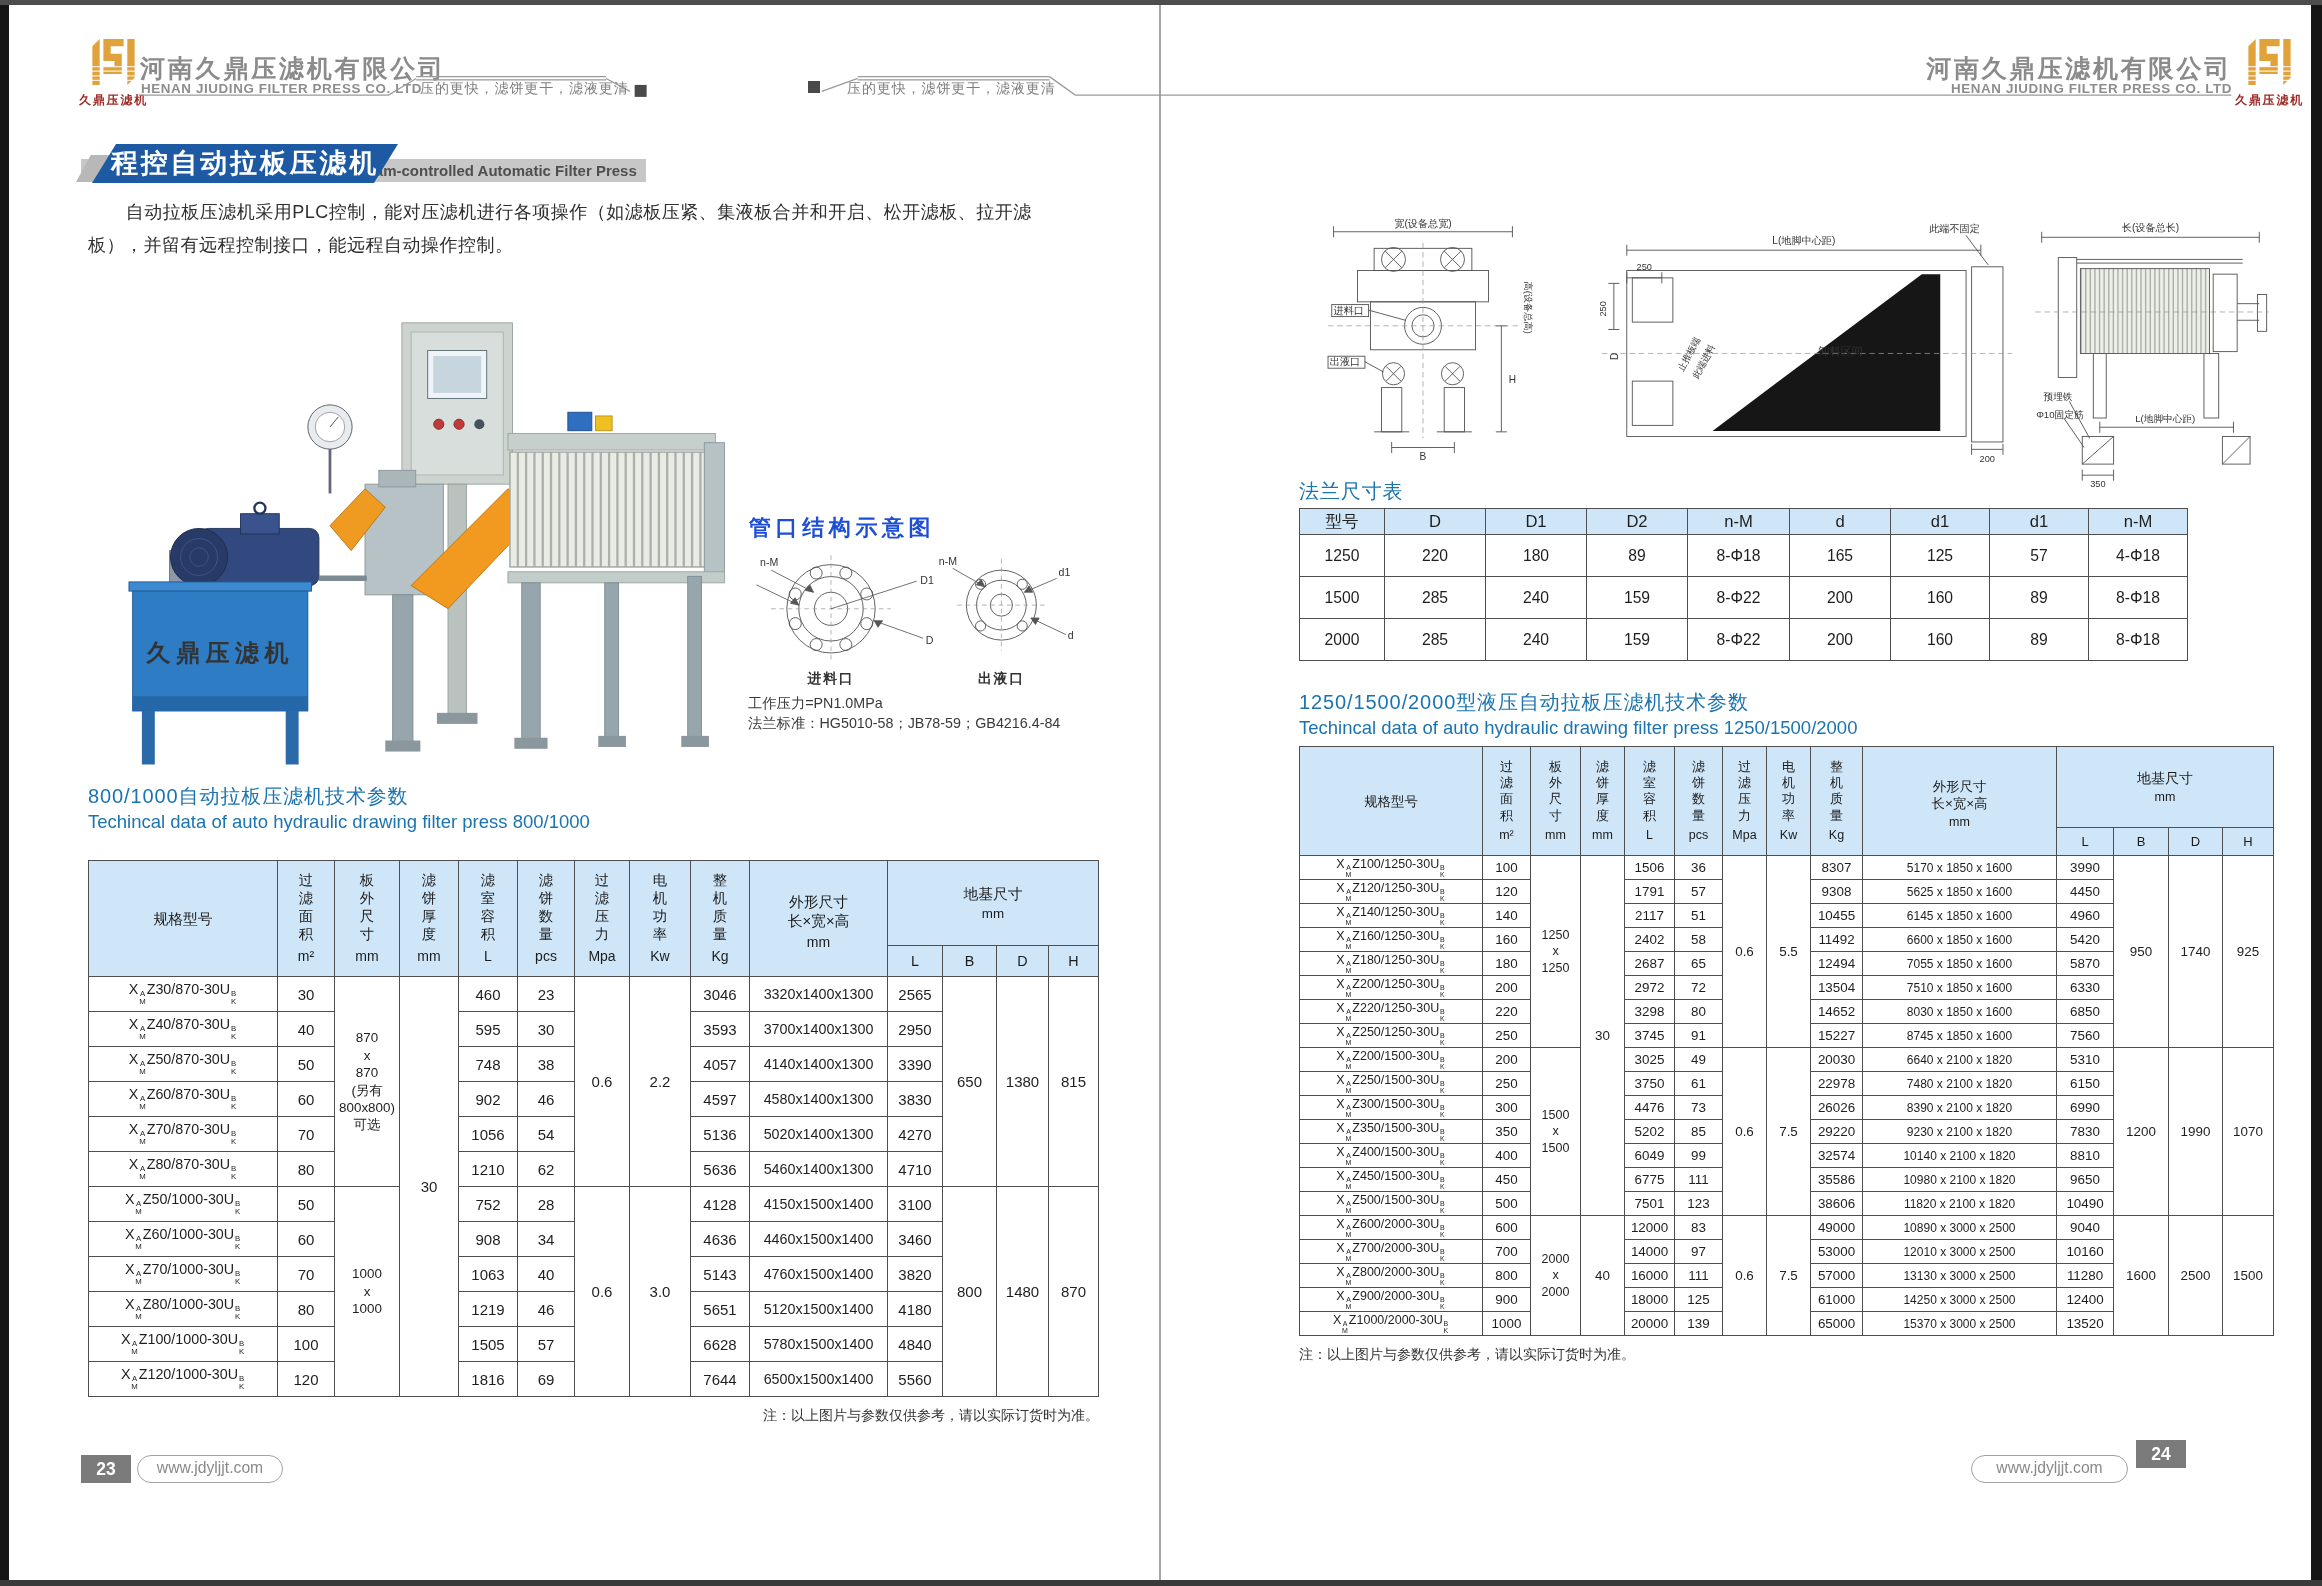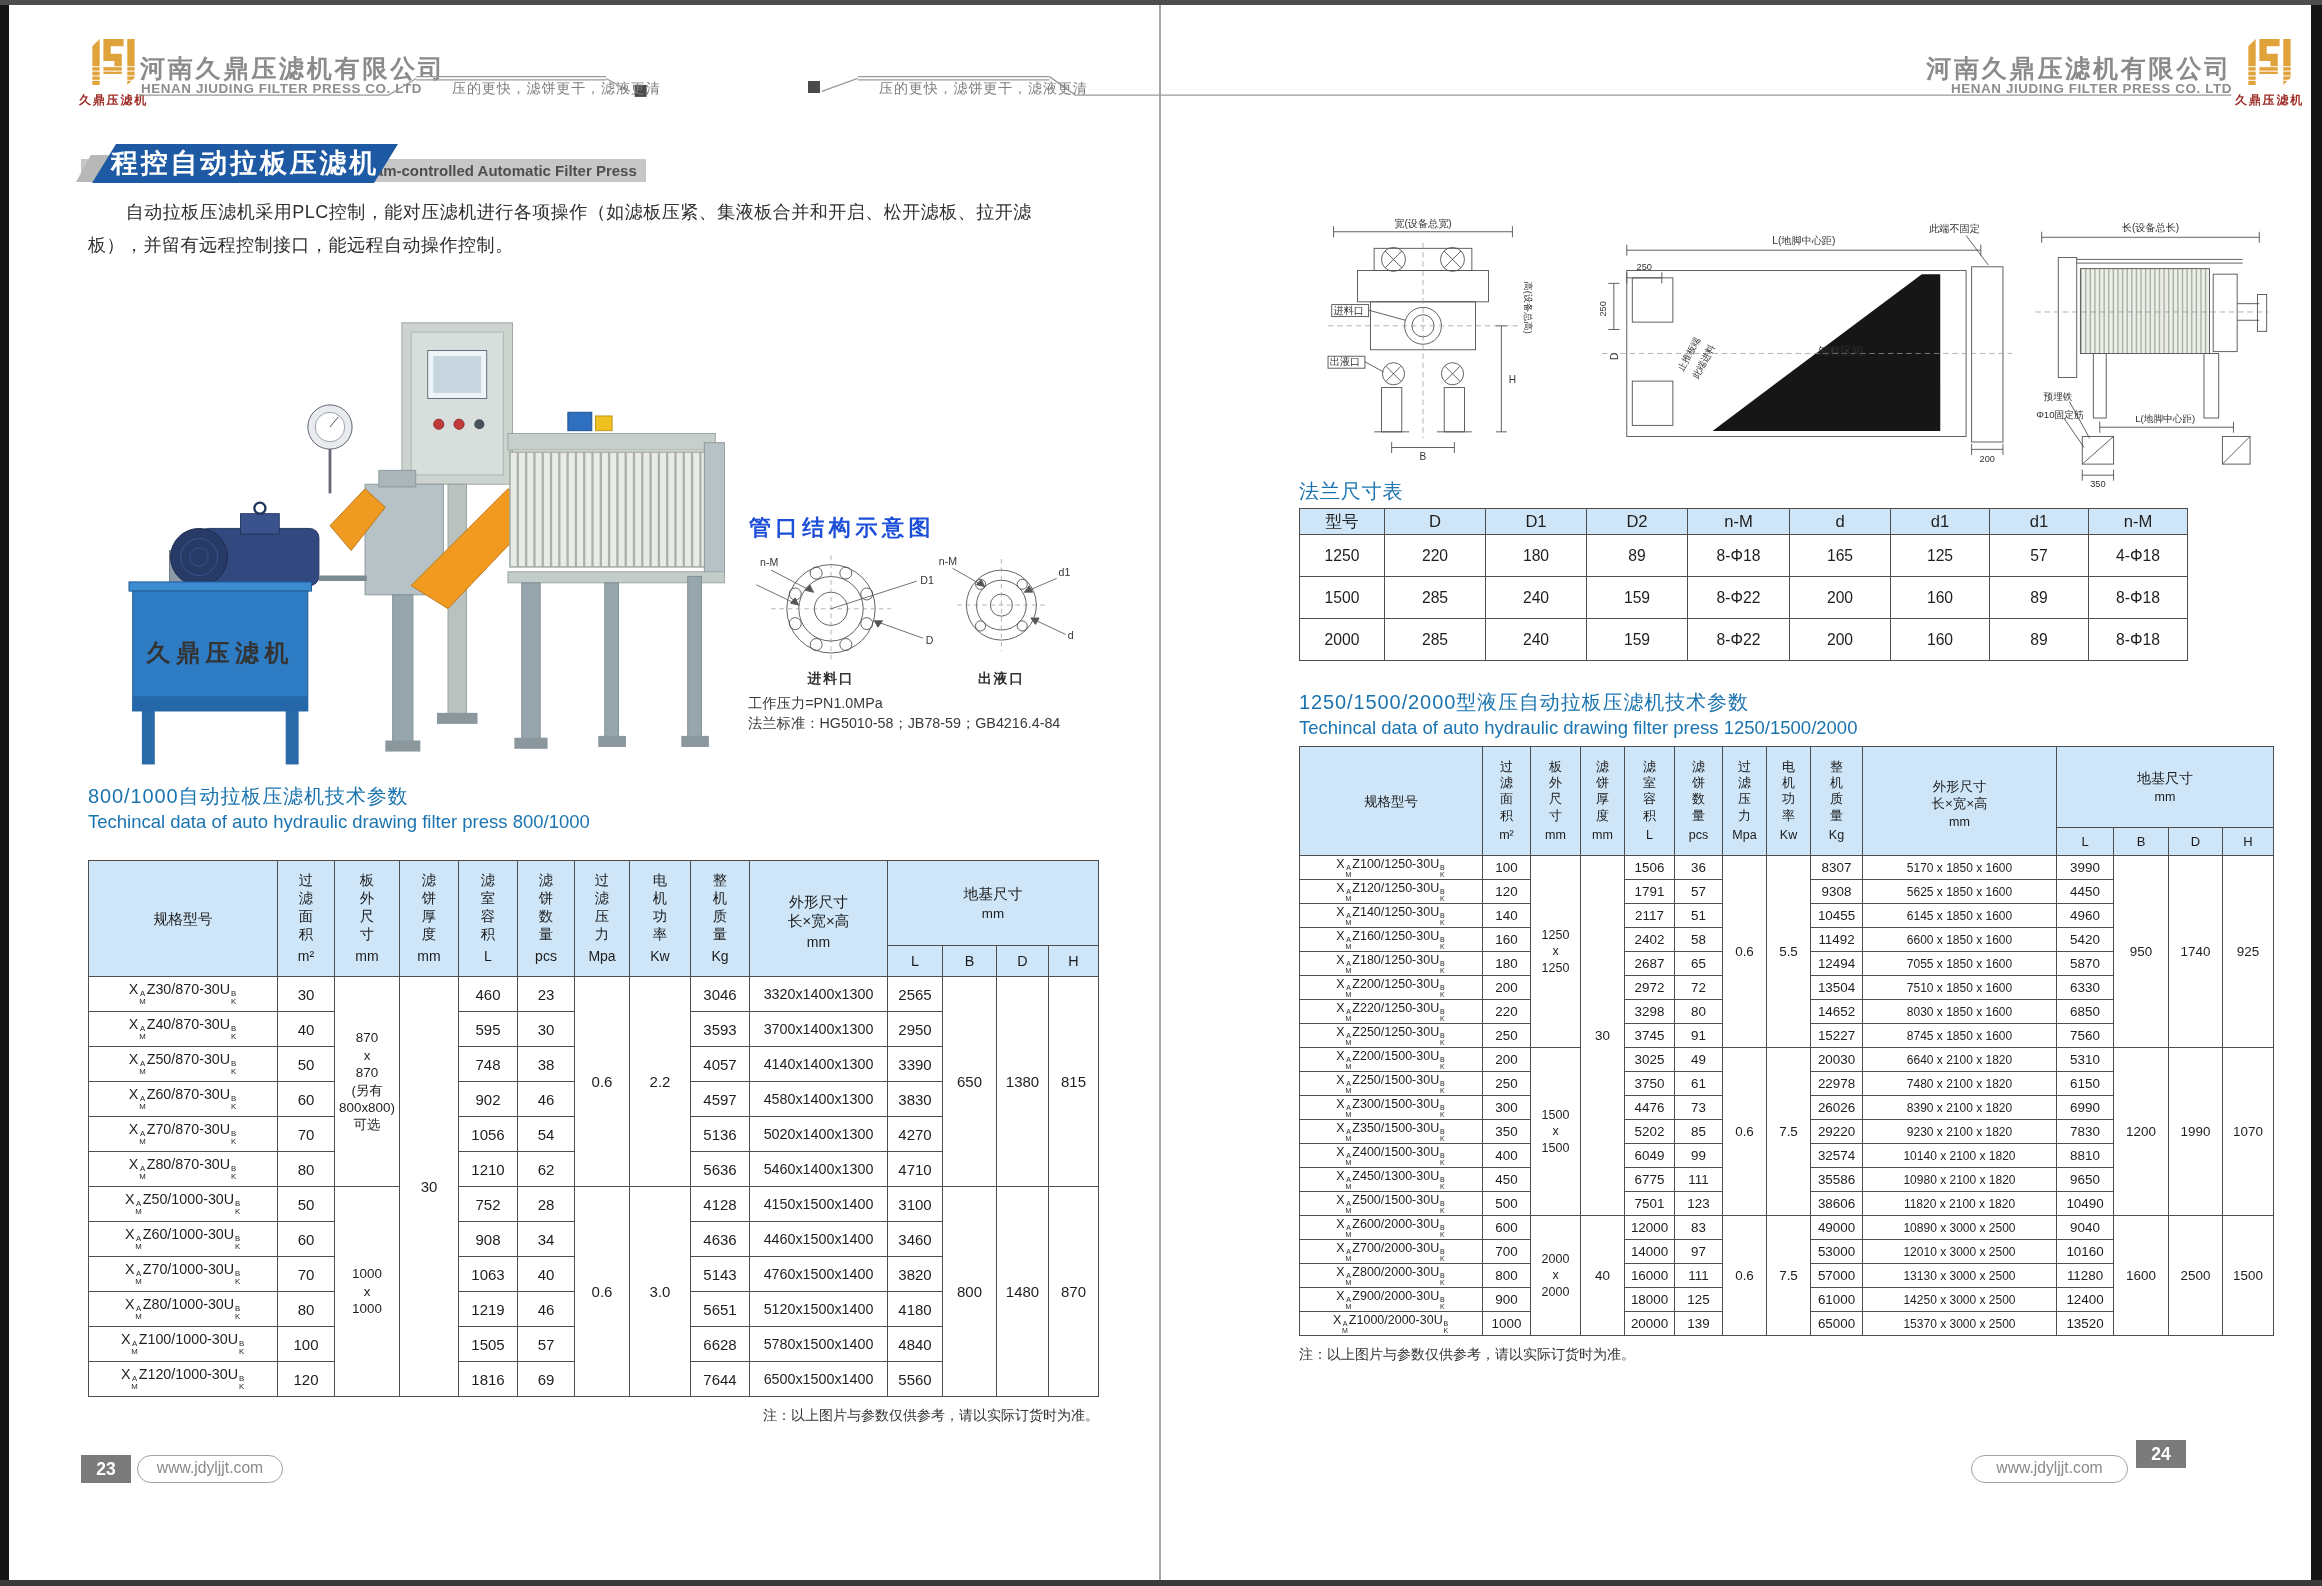--- a/index.html
+++ b/index.html
@@ -9,21 +9,21 @@
   
   .edge-l{left:0;top:0;width:9.2px;height:1587px;background:#151515;}
   .edge-r{left:2311px;top:0;width:11px;height:1587px;background:#151515;}
   .bar-t{left:0;top:0;width:2322px;height:4.6px;background:#4d4d4d;}
   .bar-b{left:0;top:1580px;width:2322px;height:6.5px;background:#3a3a3a;}
   .divider{left:1159px;top:4.6px;width:1.8px;height:1575px;background:#a6a6a6;}
   
   .co-cn{font-size:25px;font-weight:bold;color:#8b8b8b;letter-spacing:2.8px;}
   .co-en{font-size:13.4px;font-weight:bold;color:#8d8d8d;letter-spacing:0.6px;}
   .logo-txt{font-size:12px;font-weight:bold;color:#9e2b25;letter-spacing:1.8px;text-align:center;}
-  .slogan{font-size:14px;color:#7e7e7e;letter-spacing:0.9px;padding-left:32px;}
+  .slogan{font-size:14px;color:#7e7e7e;letter-spacing:0.9px;}
   .ribbon{stroke:#9a9a9a;stroke-width:1.4;fill:none;}
   
   .banner-gray{background:#c7c7c7;}
   .banner-gray .en{display:block;text-align:right;padding-right:9.2px;line-height:23px;font-size:15px;font-weight:bold;color:#4f4f4f;}
   .banner-accent{background:#b8b8b8;clip-path:polygon(14.8px 0,100% 0,calc(100% - 14.8px) 100%,0 100%);}
   .banner-blue{background:#1e5aa3;clip-path:polygon(24px 0,100% 0,calc(100% - 24px) 100%,0 100%);}
   .banner-blue .cn{display:block;text-align:center;line-height:39px;font-size:27px;font-weight:bold;color:#fff;letter-spacing:2.8px;}
   .intro{font-size:18px;line-height:1.85;color:#2f2f2f;text-indent:2.1em;letter-spacing:0.5px;}
   .sec-title-cn{font-size:20px;font-weight:normal;color:#1b74b0;letter-spacing:0.9px;}
   .sec-title-en{font-size:18.5px;color:#1b74b0;}
@@ -999,21 +999,21 @@
           <td>6049</td>
           <td>99</td>
           <td>32574</td>
           <td class="cdims">10140 x 2100 x 1820</td>
           <td>8810</td>
         </tr>
         <tr>
           <td class="cmodel"><span>X</span><span class="stk">
               <i>A</i>
               <i>M</i>
-            </span><span>Z450/1300-30U</span><span class="stk">
+            </span><span>Z450/1500-30U</span><span class="stk">
               <i>B</i>
               <i>K</i>
             </span></td>
           <td>450</td>
           <td>6775</td>
           <td>111</td>
           <td>35586</td>
           <td class="cdims">10980 x 2100 x 1820</td>
           <td>9650</td>
         </tr>

